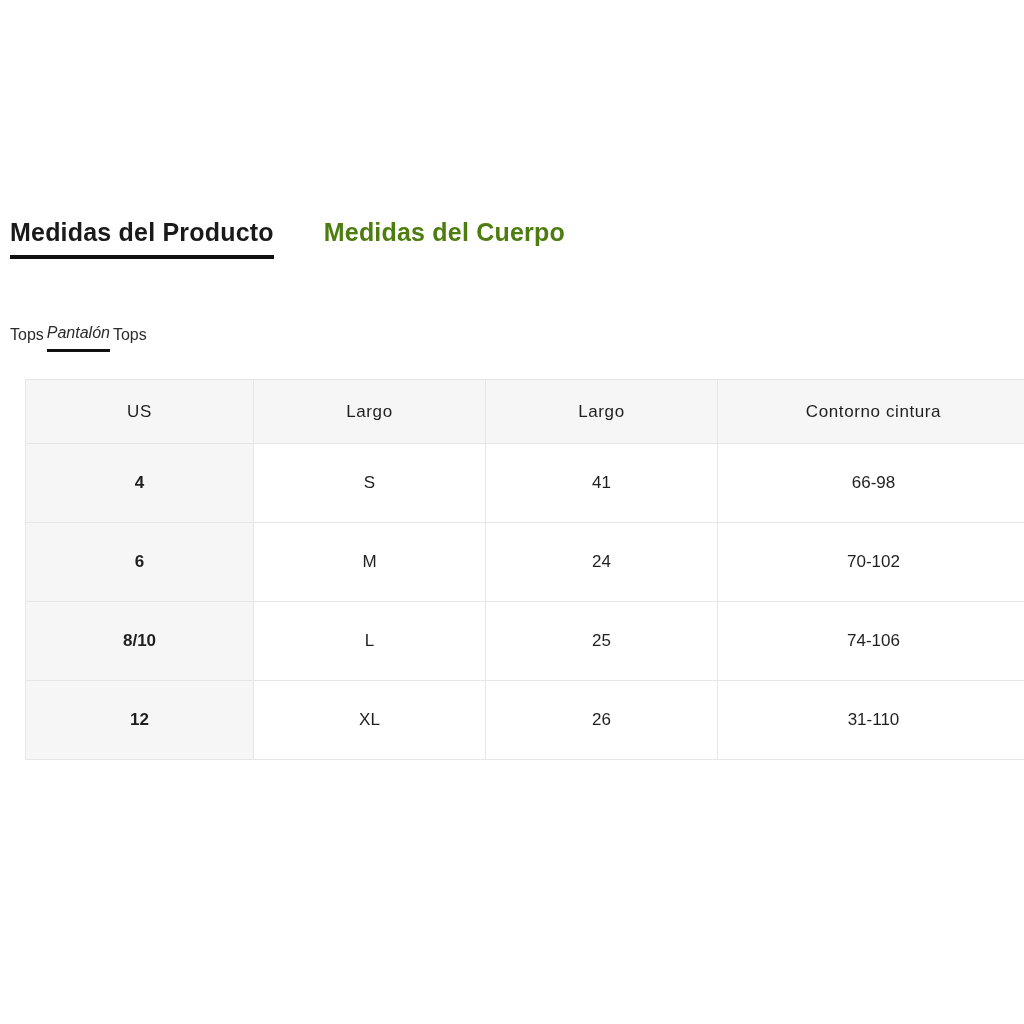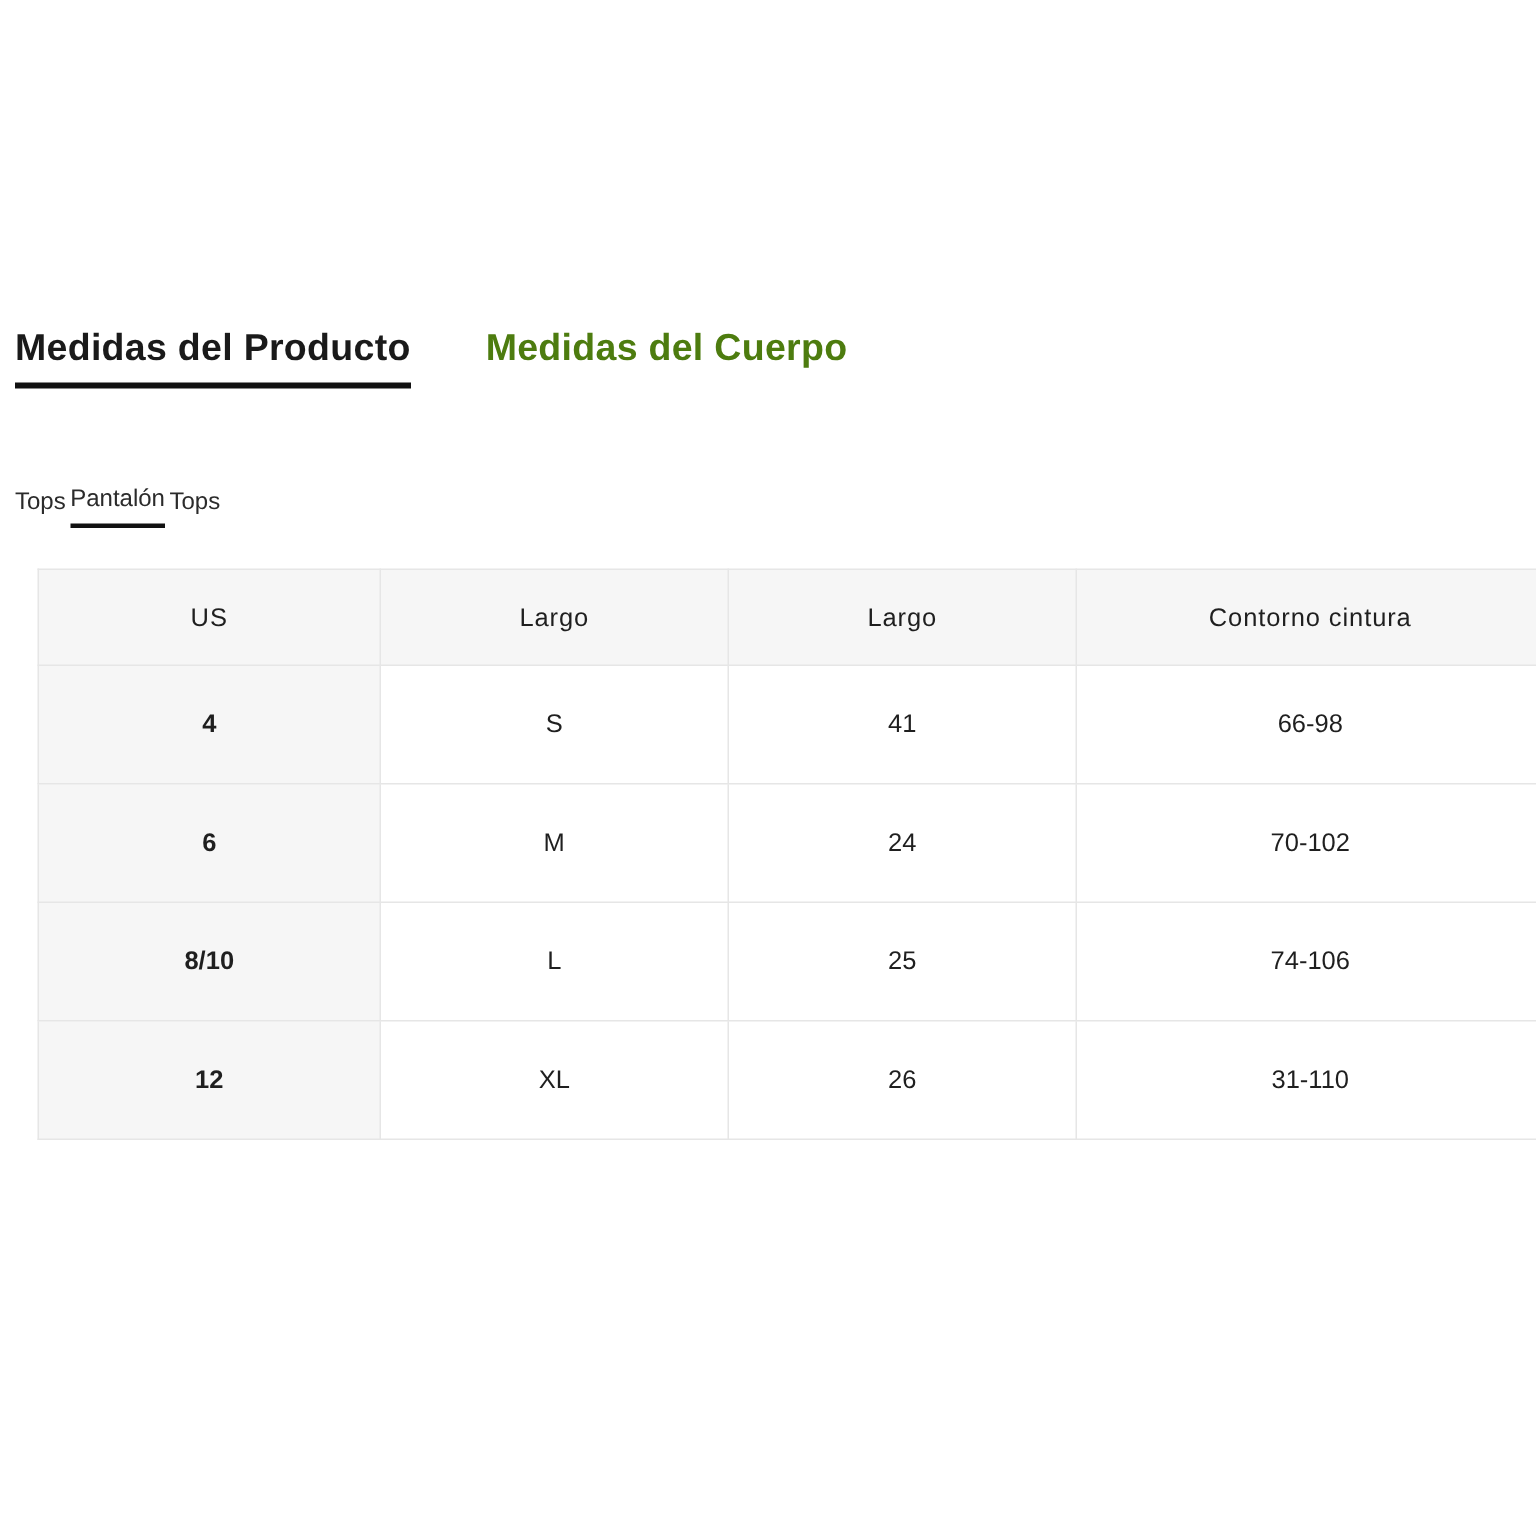--- a/index.html
+++ b/index.html
@@ -57,20 +57,21 @@
   .sub-tab {
     font-size: 16px;
     color: #2b2b2b;
     padding-bottom: 7px;
     cursor: pointer;
     white-space: nowrap;
   }
 
   .sub-tab.active {
     border-bottom: 3px solid #111111;
+    font-style: italic;
   }
 
   
   .size-table {
     position: absolute;
     top: 379px;
     left: 25px;
     width: 1004px;
     border-collapse: collapse;
     table-layout: fixed;

